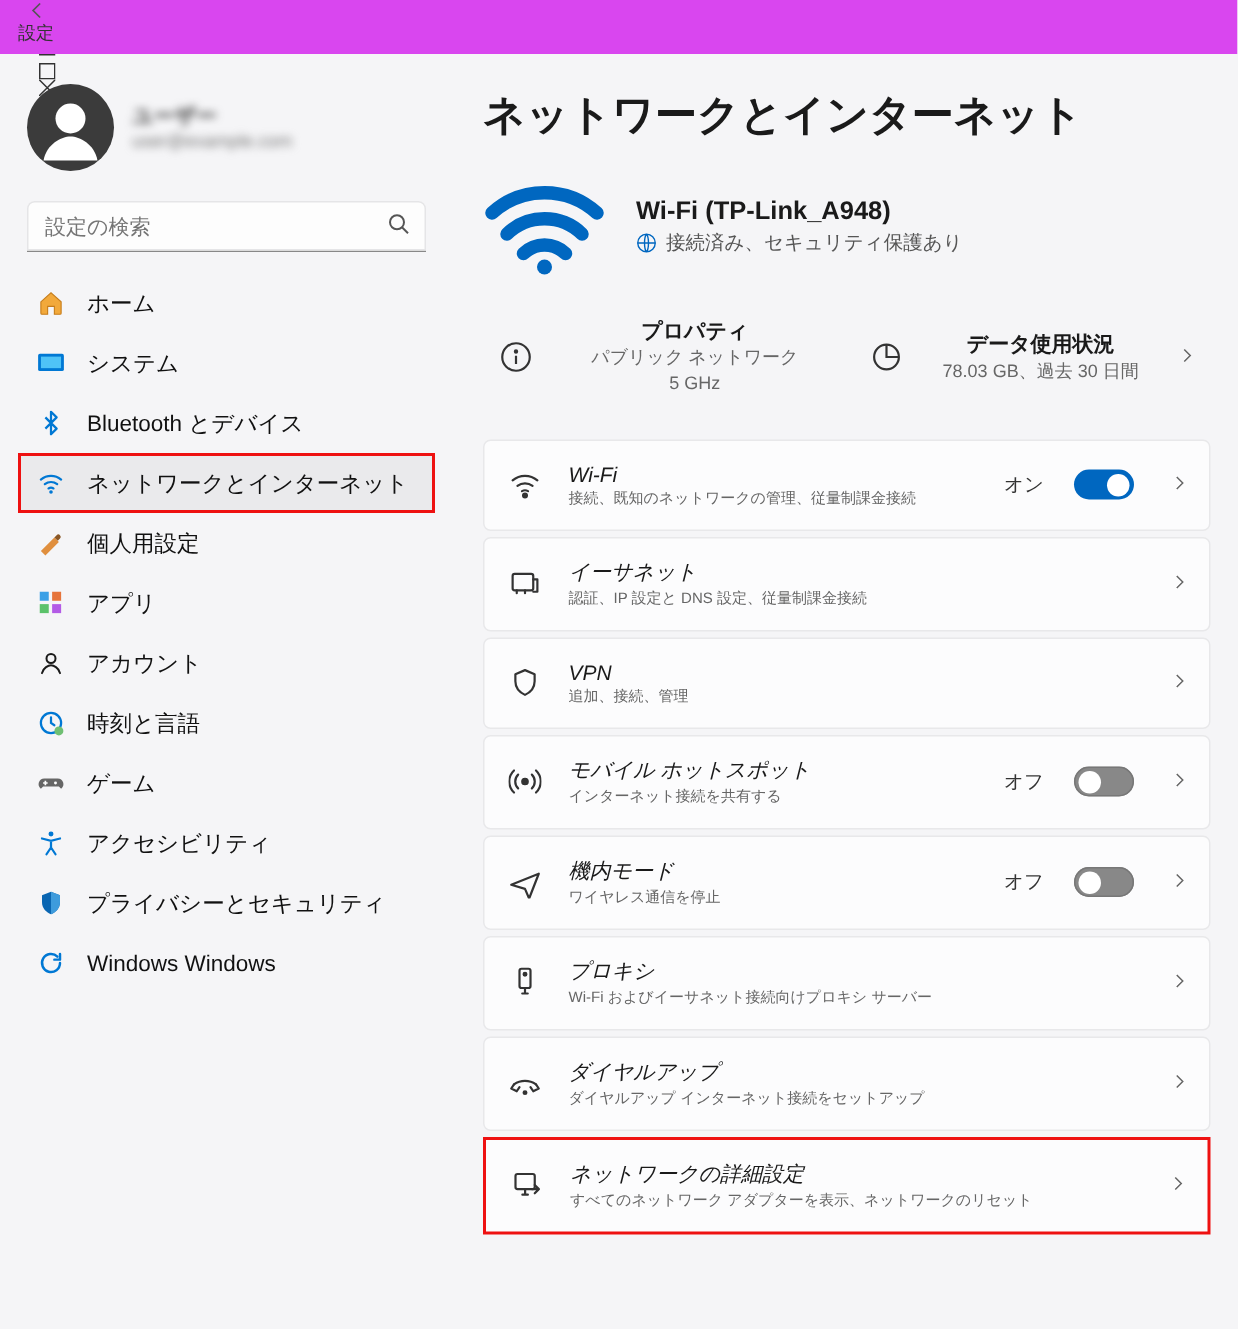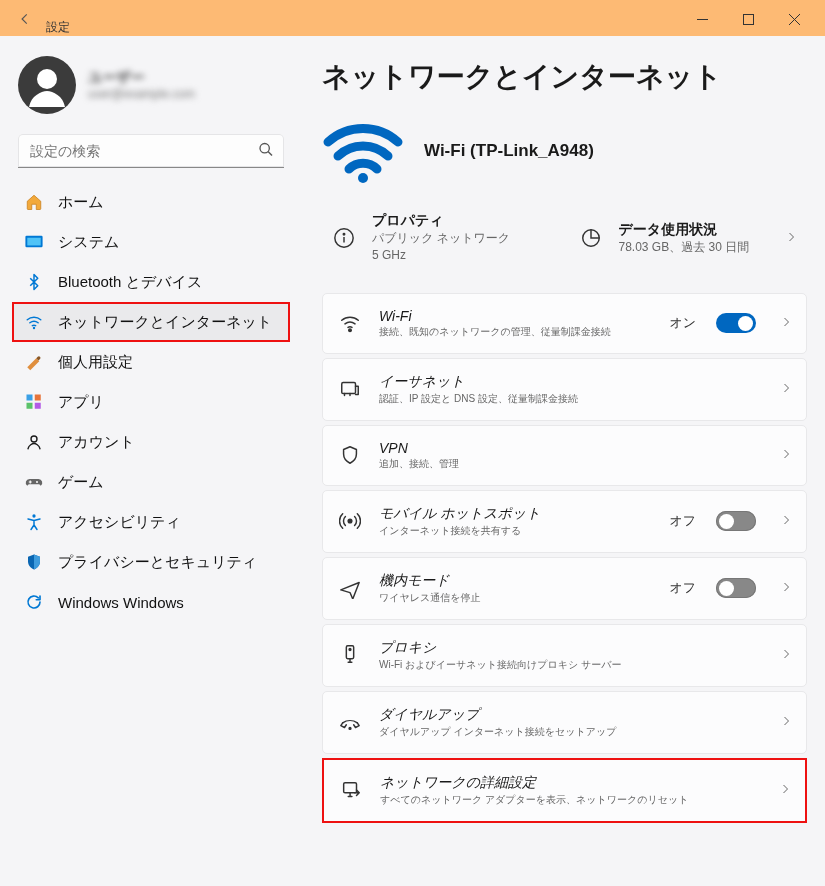--- a/index.html
+++ b/index.html
@@ -8,23 +8,24 @@
     background: #f5f5f7;
     width: 825px;
     height: 886px;
     overflow: hidden;
     font-size: 14px;
     color: #1a1a1a;
   }
   .titlebar {
     height: 36px;
     display: flex;
-    align-items: flex-end;
+    align-items: flex-start;
     padding: 0 8px;
-    background: #fdba74;
+    background: #d946ef;
+    flex-direction: column;
   }
   .tb-back {
     width: 34px; height: 34px;
     display: flex; align-items: center; justify-content: center;
     color: #555;
     cursor: pointer;
   }
   .tb-title {
     font-size: 12px;
     margin-left: 4px;
@@ -132,20 +133,21 @@
     display:flex; align-items:center; justify-content:center;
   }
   .status-text .ssid { font-size: 17px; font-weight: 600; }
   .status-text .sub { font-size: 13px; color:#555; display:flex; align-items:center; gap:6px; margin-top:2px; }
   .globe-icon { width:14px; height:14px; }
 
   .quick-row {
     display: flex;
     gap: 8px;
     margin-bottom: 20px;
+    text-align: center;
   }
   .quick-item {
     flex:1;
     display:flex;
     align-items:center;
     gap:12px;
     padding: 8px 6px;
     cursor:pointer;
   }
   .quick-icon {
@@ -319,20 +321,30 @@
             <svg width="18" height="18" viewBox="0 0 24 24" fill="none" stroke="currentColor" stroke-width="1.8" stroke-linecap="round" stroke-linejoin="round">
               <circle cx="12" cy="8" r="4"></circle>
               <path d="M4 21c1-5 6-7 8-7s7 2 8 7"></path>
             </svg>
           </span>
     <span class="nav-label">アカウント</span>
         </div>
         <div class="nav-item">
           <span class="nav-icon">
             <svg width="18" height="18" viewBox="0 0 24 24">
+              <circle cx="12" cy="12" r="9" fill="none" stroke="#0078d4" stroke-width="2"></circle>
+              <path d="M12 7v5l3 2" stroke="#0078d4" stroke-width="2" fill="none" stroke-linecap="round"></path>
+              <circle cx="19" cy="19" r="4" fill="#6fbf73"></circle>
+            </svg>
+          </span>
+    <span class="nav-label">時刻と言語</span>
+        </div>
+        <div class="nav-item">
+          <span class="nav-icon">
+            <svg width="18" height="18" viewBox="0 0 24 24">
               <path d="M6 8h12a5 5 0 0 1 3 9l-2-2H5l-2 2a5 5 0 0 1 3-9z" fill="#666"></path>
               <circle cx="16" cy="12" r="1.3" fill="#fff"></circle>
               <path d="M7 10v4M5 12h4" stroke="#fff" stroke-width="1.5"></path>
             </svg>
           </span>
     <span class="nav-label">ゲーム</span>
         </div>
         <div class="nav-item">
           <span class="nav-icon">
             <svg width="18" height="18" viewBox="0 0 24 24">
@@ -370,20 +382,29 @@
       <div class="wifi-big">
         <svg width="82" height="66" viewBox="0 0 82 66">
           <path d="M6 24 A52 52 0 0 1 76 24" fill="none" stroke="#0067c0" stroke-width="9" stroke-linecap="round"></path>
           <path d="M16 38 A36 36 0 0 1 66 38" fill="none" stroke="#0067c0" stroke-width="9" stroke-linecap="round"></path>
           <path d="M27 51 A20 20 0 0 1 55 51" fill="none" stroke="#0067c0" stroke-width="9" stroke-linecap="round"></path>
           <circle cx="41" cy="60" r="5" fill="#0067c0"></circle>
         </svg>
       </div>
       <div class="status-text">
         <div class="ssid">Wi-Fi (TP-Link_A948)</div>
+        <div class="sub">
+          <span class="globe-icon">
+            <svg width="14" height="14" viewBox="0 0 24 24" fill="none" stroke="#0067c0" stroke-width="1.6">
+                <circle cx="12" cy="12" r="10"></circle>
+                <path d="M2 12h20M12 2c3 3 3 17 0 20M12 2c-3 3-3 17 0 20"></path>
+              </svg>
+          </span>
+          <span>接続済み、セキュリティ保護あり</span>
+        </div>
       </div>
     </div>
 
     <div class="quick-row" id="quick-row">
         <div class="quick-item">
           <span class="quick-icon">
             <svg width="22" height="22" viewBox="0 0 24 24" fill="none" stroke="#333" stroke-width="1.6">
               <circle cx="12" cy="12" r="10"></circle>
               <circle cx="12" cy="8" r="0.8" fill="#333"></circle>
               <path d="M12 11v6"></path>

